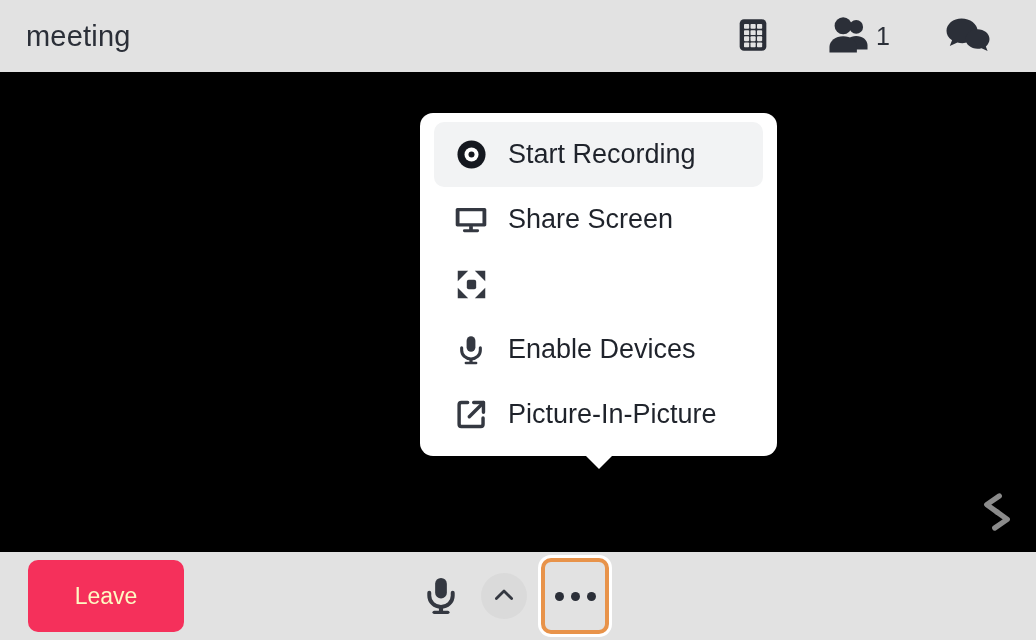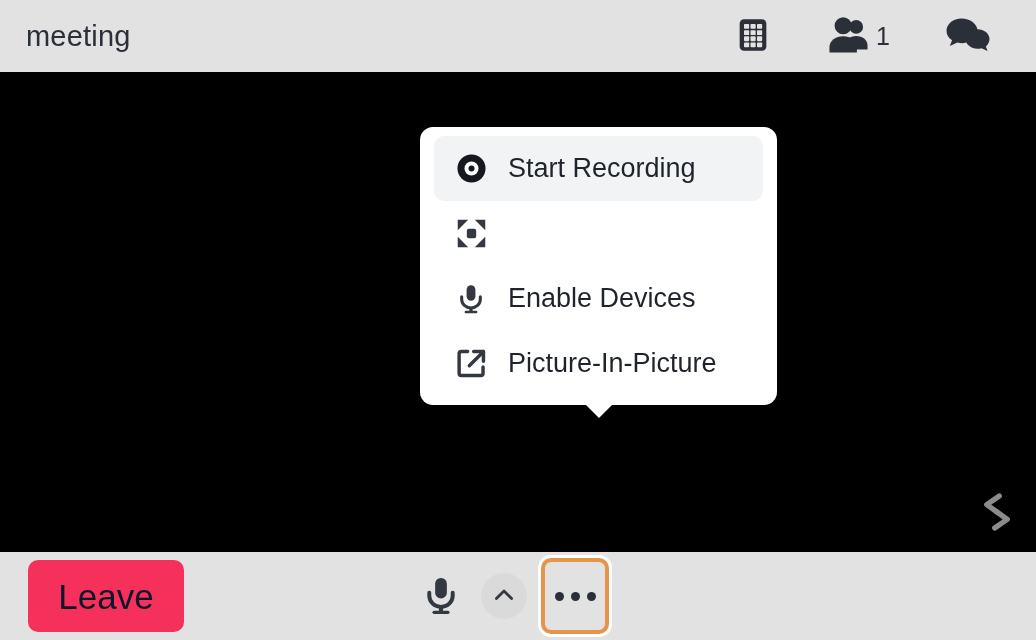--- a/index.html
+++ b/index.html
@@ -83,21 +83,20 @@
     position: absolute;
     left: 420px;
     top: 113px;
     width: 357px;
     background: #ffffff;
     border-radius: 13px;
     box-shadow: 0 6px 22px rgba(0,0,0,0.30), 0 1px 4px rgba(0,0,0,0.18);
     padding: 9px 0 9px 0;
     box-sizing: border-box;
     z-index: 5;
-    margin-top: 14px;
   }
   .popover-tail {
     position: absolute;
     left: 50%;
     bottom: -13px;
     margin-left: -14px;
     width: 0; height: 0;
     border-left: 14px solid transparent;
     border-right: 14px solid transparent;
     border-top: 14px solid #ffffff;
@@ -140,23 +139,23 @@
   }
   .leave-btn {
     position: absolute;
     left: 28px;
     top: 8px;
     width: 156px;
     height: 72px;
     background: #f5305b;
     border: 0;
     border-radius: 10px;
-    color: #0f172a;
+    color: #fef9c3;
     font-family: "Liberation Sans", sans-serif;
-    font-size: 35px;
+    font-size: 23px;
     line-height: 1;
     cursor: pointer;
     padding: 0;
   }
   .center-controls {
     position: absolute;
     left: 415px;
     top: 0;
     height: 88px;
     display: flex;
@@ -272,20 +271,32 @@
         <span class="menu-icon">
           <svg width="33" height="33" viewBox="0 0 24 24" aria-hidden="true">
             <circle cx="12" cy="12" r="10.2" fill="#15181f"></circle>
             <circle cx="12" cy="12" r="5.1" fill="#ffffff"></circle>
             <circle cx="12" cy="12" r="2.2" fill="#15181f"></circle>
           </svg>
         </span>
         <span class="menu-label">Start Recording</span>
       </div>
 
+      <div class="menu-item">
+        <span class="menu-icon">
+          <svg width="34" height="34" viewBox="0 0 24 24" aria-hidden="true">
+            <g fill="#343841">
+              <path d="M2.4 3.6h19.2c.66 0 1.2.54 1.2 1.2v10.6c0 .66-.54 1.2-1.2 1.2H2.4c-.66 0-1.2-.54-1.2-1.2V4.8c0-.66.54-1.2 1.2-1.2zm1.5 2.3v8.4h16.2V5.9H3.9z"></path>
+              <rect x="10.7" y="16.3" width="2.6" height="2.8"></rect>
+              <rect x="6.3" y="18.6" width="11.4" height="2.1" rx="1.05"></rect>
+            </g>
+          </svg>
+        </span>
+        <span class="menu-label">Share Screen</span>
+      </div>
 
       <div class="menu-item">
         <span class="menu-icon">
           <svg width="33" height="33" viewBox="0 0 24 24" aria-hidden="true">
             <g fill="#343841">
               <path d="M2 2h7.6L2 9.6V2z"></path>
               <path d="M22 2v7.6L14.4 2H22z"></path>
               <path d="M2 22v-7.6L9.6 22H2z"></path>
               <path d="M22 22h-7.6L22 14.4V22z"></path>
               <rect x="8.6" y="8.6" width="6.8" height="6.8" rx="1.4"></rect>

